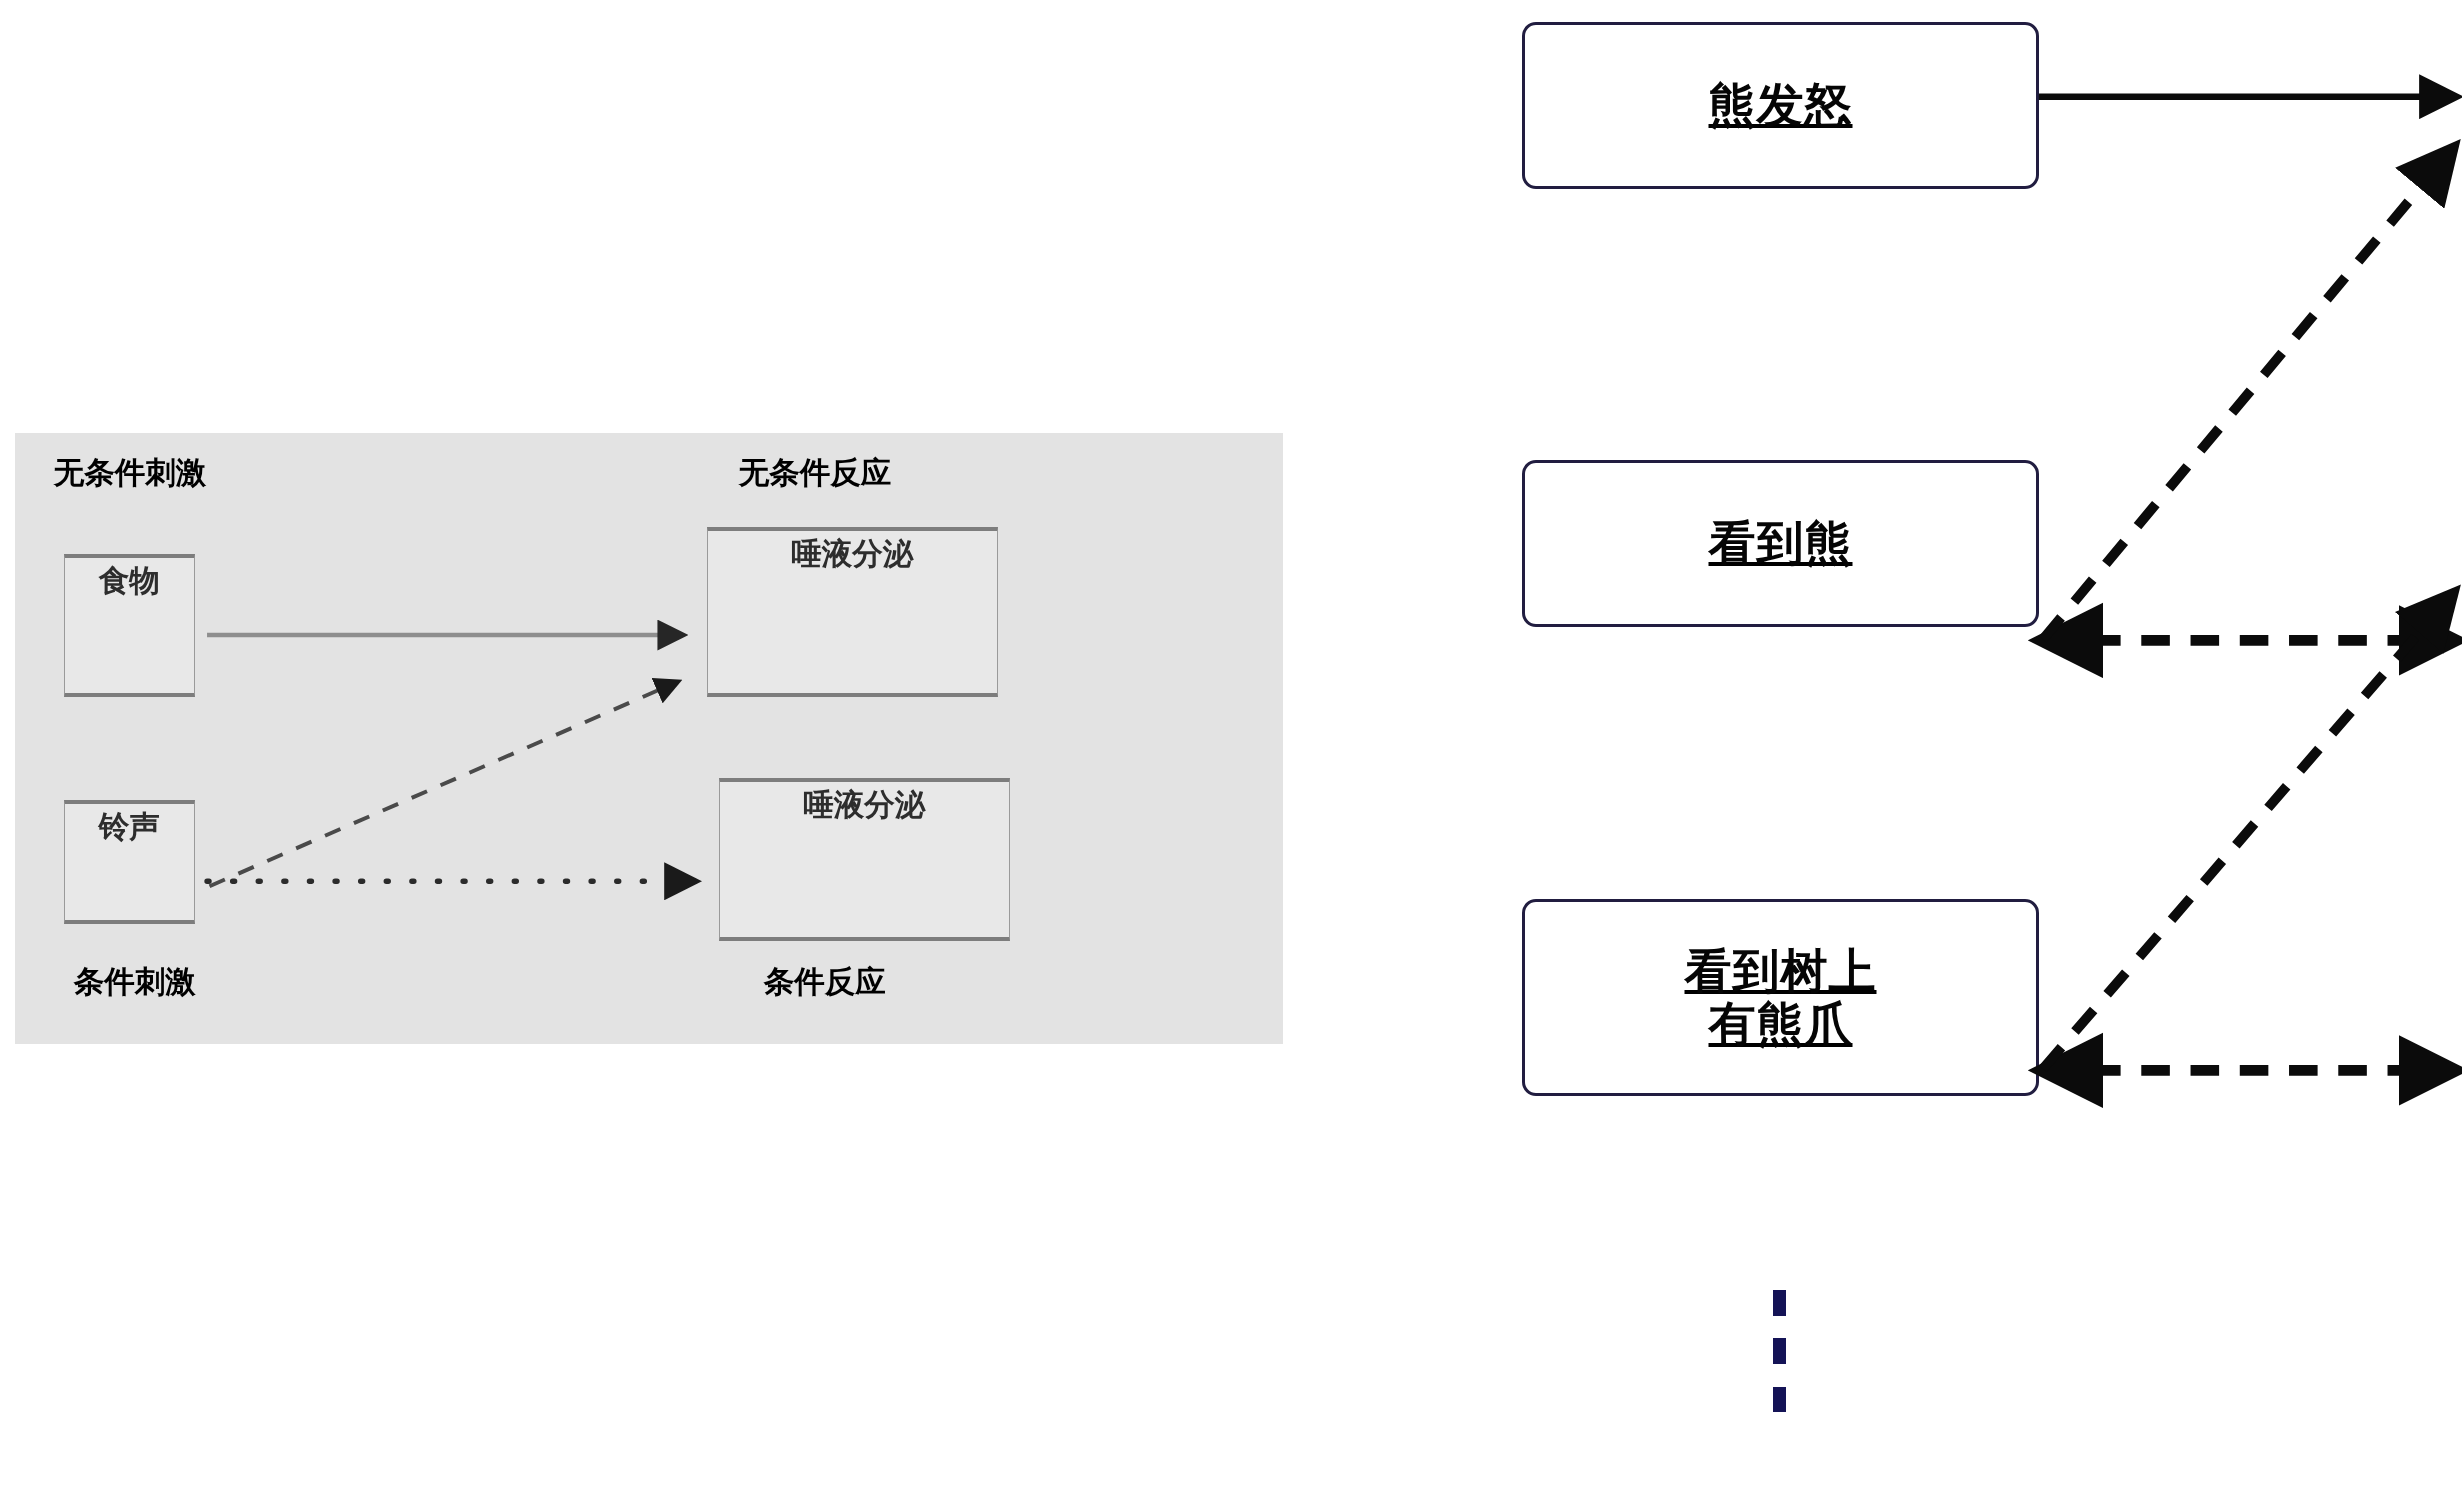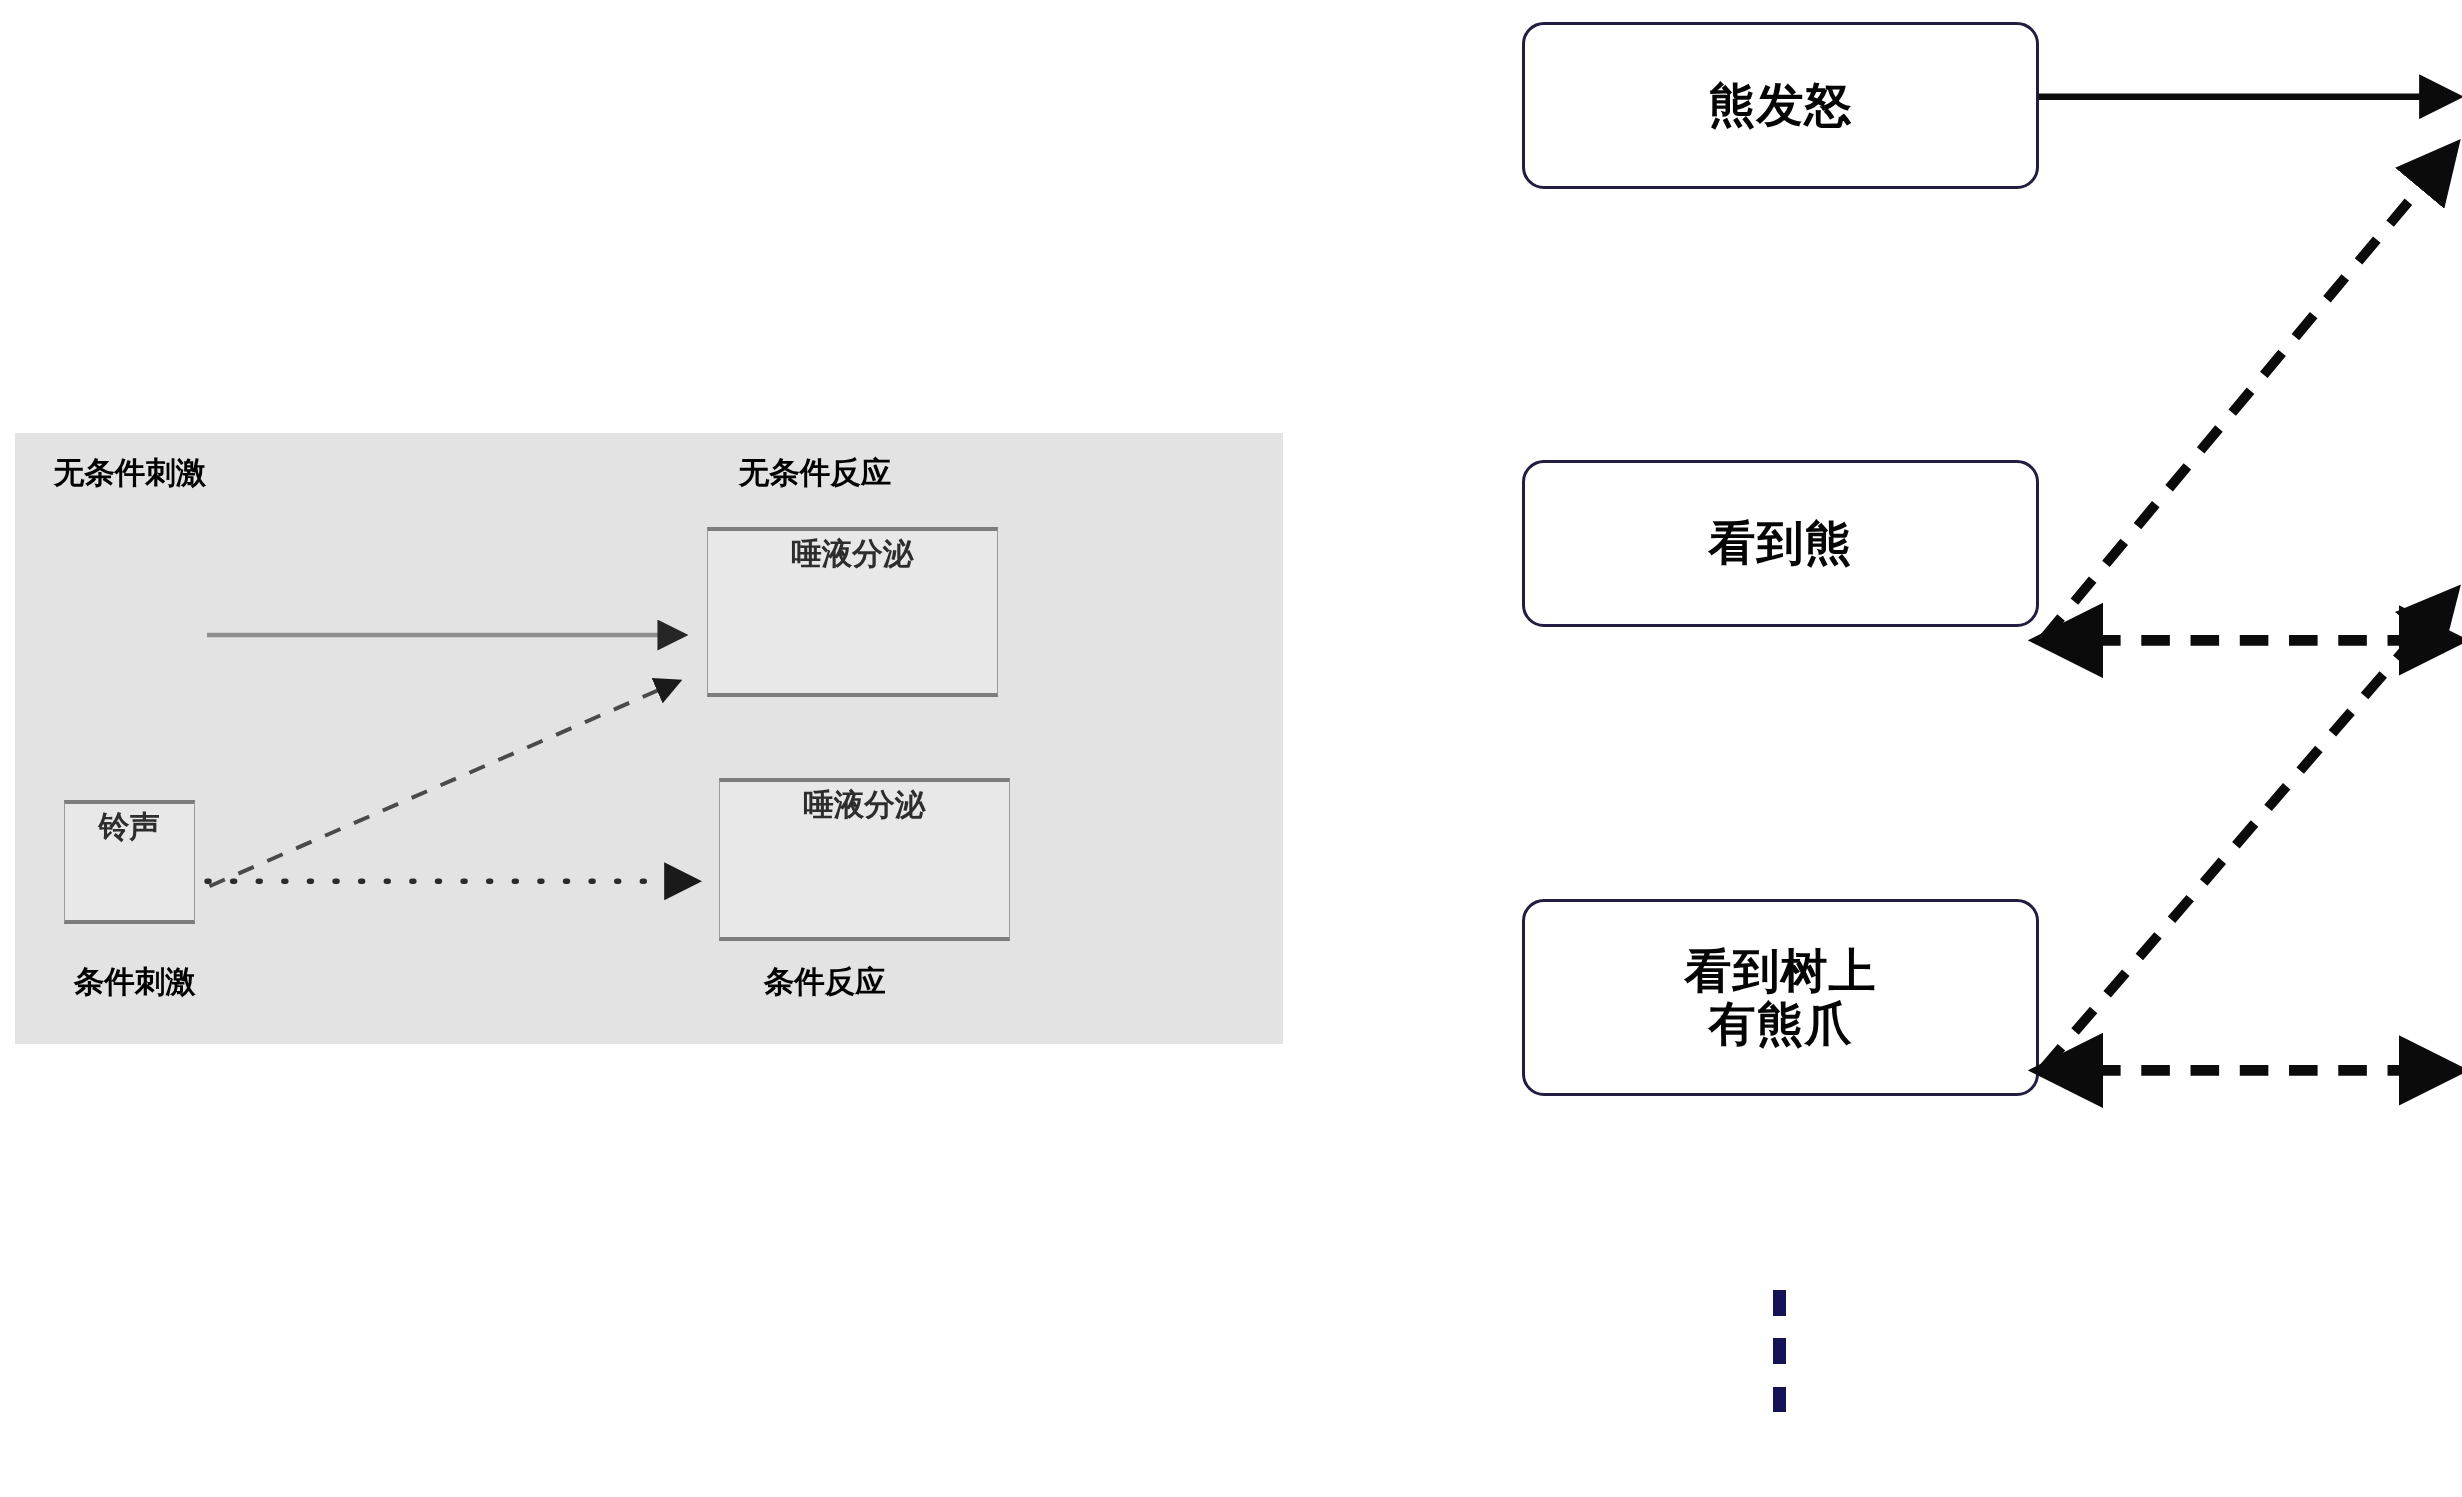--- a/index.html
+++ b/index.html
@@ -30,23 +30,24 @@
   .pv-box span{
     position:absolute;left:0;right:0;top:6.9px;text-align:center;
     color:#2d2d2d;font-weight:700;font-size:30.5px;line-height:1.05;
     white-space:nowrap;
     font-family:"DejaVu Sans","Liberation Sans",sans-serif;
   }
 
   
   .node{
     position:absolute;background:#ffffff;box-sizing:border-box;
-    border-radius:22px;
+    border-radius:14px;
     display:flex;align-items:center;justify-content:center;
     text-align:center;
+    text-decoration:underline;
   }
   .node.dark{border:3px solid #211d40;}
   .node .cn{
     color:#050505;font-weight:700;font-size:47px;line-height:1.12;
     letter-spacing:1px;
     font-family:"DejaVu Sans","Liberation Sans",sans-serif;
   }
 
   .dots{position:absolute;display:flex;flex-direction:column;align-items:center;}
   .dots i{display:block;width:12.8px;height:25.6px;margin-bottom:22.7px;}
@@ -60,20 +61,23 @@
   <div class="pavlov-panel">
 
     <div class="pv-label" style="left:39px;top:24.6px;">无条件刺激</div>
 
     <div class="pv-label" style="left:724px;top:24.6px;">无条件反应</div>
 
     <div class="pv-label" style="left:59px;top:534px;">条件刺激</div>
 
     <div class="pv-label" style="left:749px;top:534px;">条件反应</div>
 
+    <div class="pv-box" style="left:49px;top:121px;width:131px;height:143px;">
+      <span>食物</span>
+    </div>
 
     <div class="pv-box" style="left:692px;top:94px;width:291px;height:170px;">
       <span>唾液分泌</span>
     </div>
 
     <div class="pv-box" style="left:49px;top:367px;width:131px;height:124px;">
       <span>铃声</span>
     </div>
 
     <div class="pv-box" style="left:704px;top:345px;width:291px;height:163px;">

